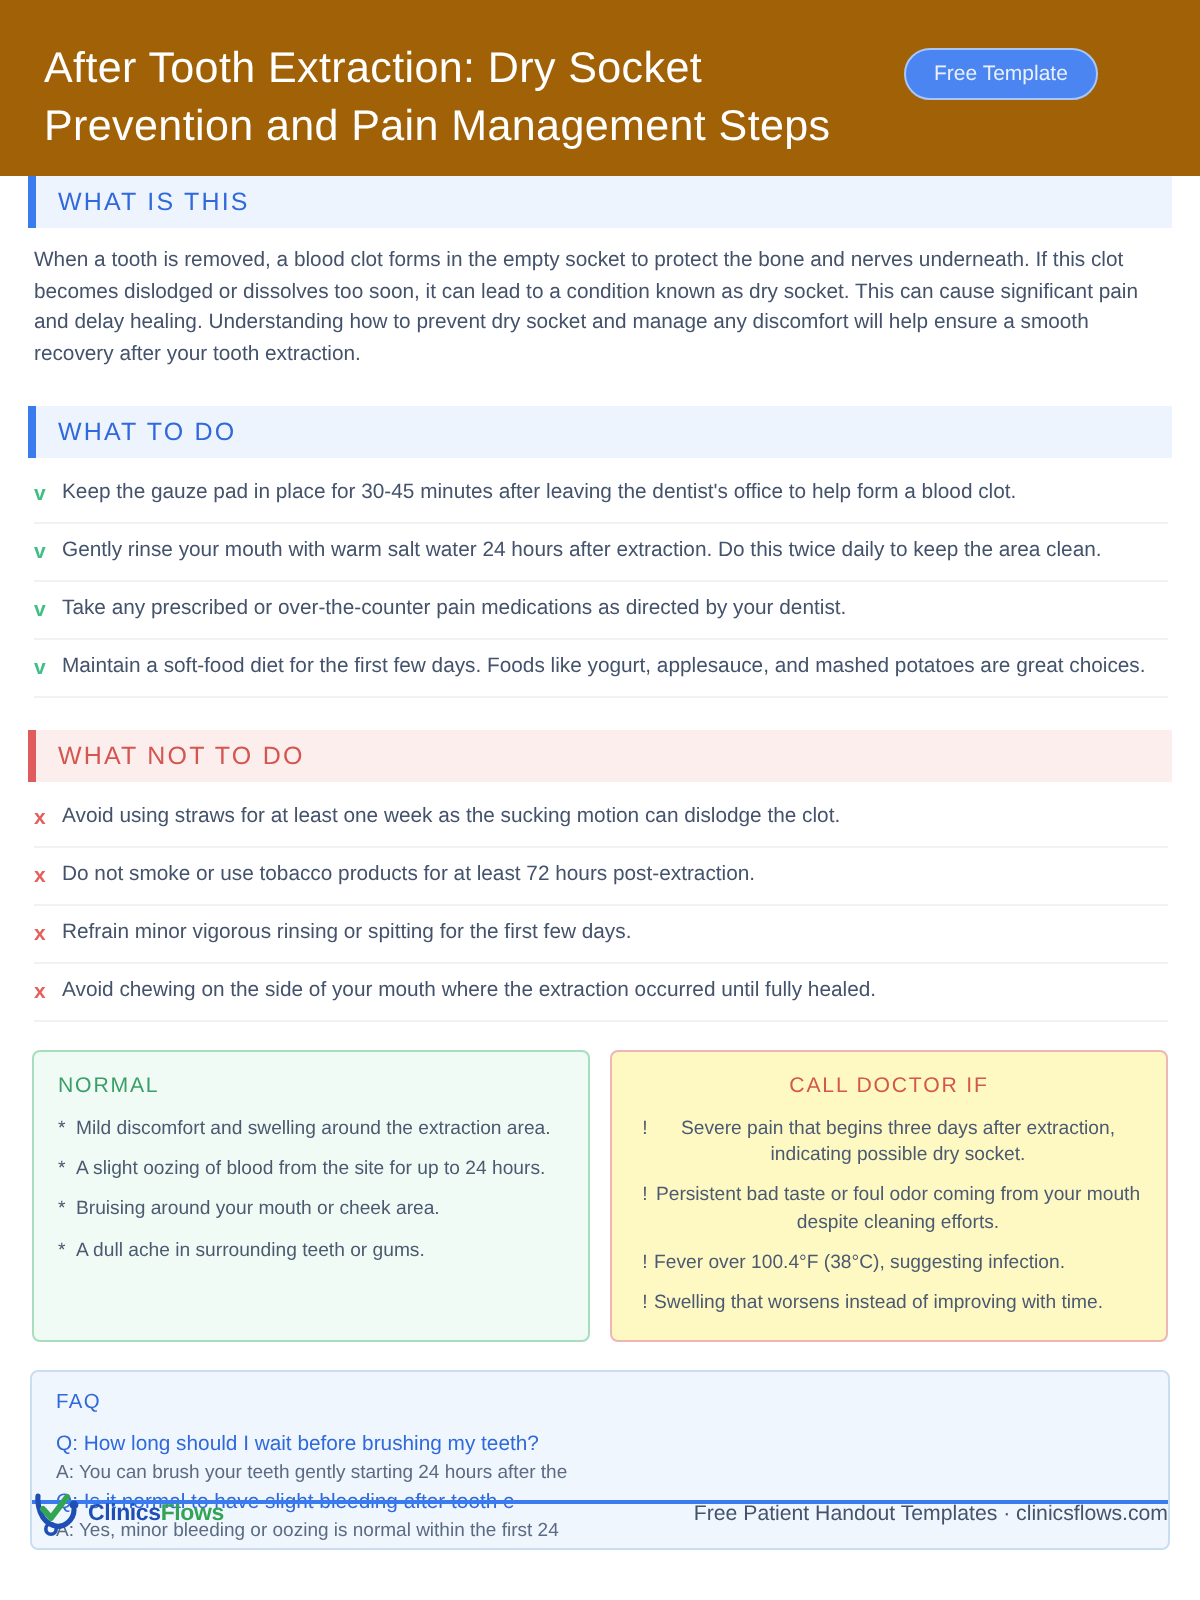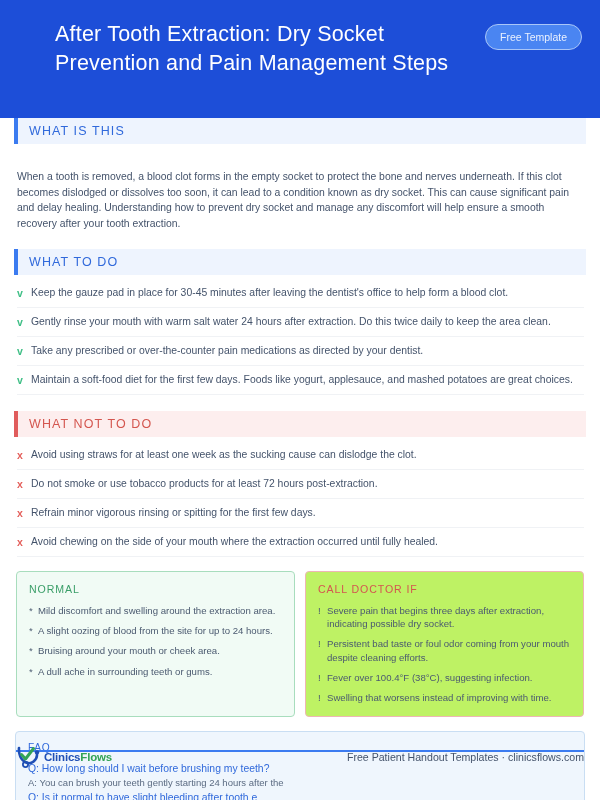--- a/index.html
+++ b/index.html
@@ -9,26 +9,26 @@
     width:600px; height:800px;
     background:#ffffff;
     font-family:"Liberation Sans", sans-serif;
     -webkit-font-smoothing:antialiased;
   }
 
   .page { position:relative; width:600px; height:800px; overflow:hidden; background:#fff; }
 
   
   .hdr {
-    background:#1d4ed8;
-    height:118px;
+    background:#a16207;
+    height:88px;
     padding:20px 18px 0 22px;
     display:flex;
     align-items:flex-start;
-    justify-content:flex-end;
+    justify-content:flex-start;
   }
   .hdr-title {
     color:#ffffff;
     font-size:21.5px;
     line-height:29px;
     font-weight:400;
     letter-spacing:.2px;
     max-width:430px;
   }
   .badge {
@@ -58,21 +58,21 @@
   }
   .sec-blue { background:#eef4fe; }
   .sec-blue .bar { background:#3b7bf0; }
   .sec-blue .lbl { color:#3069db; }
   .sec-red  { background:#fdeeee;text-align:center; }
   .sec-red .bar { background:#e05c5c; }
   .sec-red .lbl { color:#d4564f; }
 
   
   .para {
-    margin:25px 16px 0 17px;
+    margin:9px 16px 0 17px;
     font-size:10.4px;
     line-height:15.5px;
     color:#44536b;
     text-align:left;
   }
 
   
   .list { margin:4px 16px 0 17px; }
   .list .row {
     display:flex;
@@ -101,21 +101,21 @@
     margin:14px 16px 0 16px;
     border-radius:27px;
   }
   .card {
     flex:1 1 0;
     border-radius:4px;
     padding:11px 12px 12px 12px;
     min-height:122px;
   }
   .card-green { background:#f1fbf5; border:1px solid #a8ddbd; }
-  .card-red   { background:#bef264; border:1px solid #eeb6b4; }
+  .card-red   { background:#fef9c3; border:1px solid #eeb6b4;text-align:center; }
   .card-title {
     font-size:10.6px;
     letter-spacing:.9px;
     margin-bottom:9px;
   }
   .card-green .card-title { color:#3a9e68; }
   .card-red .card-title { color:#d4564f; }
   .card-row {
     display:flex;
     align-items:flex-start;
@@ -220,21 +220,21 @@
       </div>
     </div>
 
   <div class="sec-head sec-red" style="margin-top:16px;">
     <span class="bar"></span>
     <span class="lbl">WHAT NOT TO DO</span>
   </div>
   <div class="list" id="list-dont">
       <div class="row">
         <span class="mark mark-no">x</span>
-        <span class="row-txt">Avoid using straws for at least one week as the sucking cause can dislodge the clot.</span>
+        <span class="row-txt">Avoid using straws for at least one week as the sucking motion can dislodge the clot.</span>
       </div>
       <div class="row">
         <span class="mark mark-no">x</span>
         <span class="row-txt">Do not smoke or use tobacco products for at least 72 hours post-extraction.</span>
       </div>
       <div class="row">
         <span class="mark mark-no">x</span>
         <span class="row-txt">Refrain minor vigorous rinsing or spitting for the first few days.</span>
       </div>
       <div class="row">

